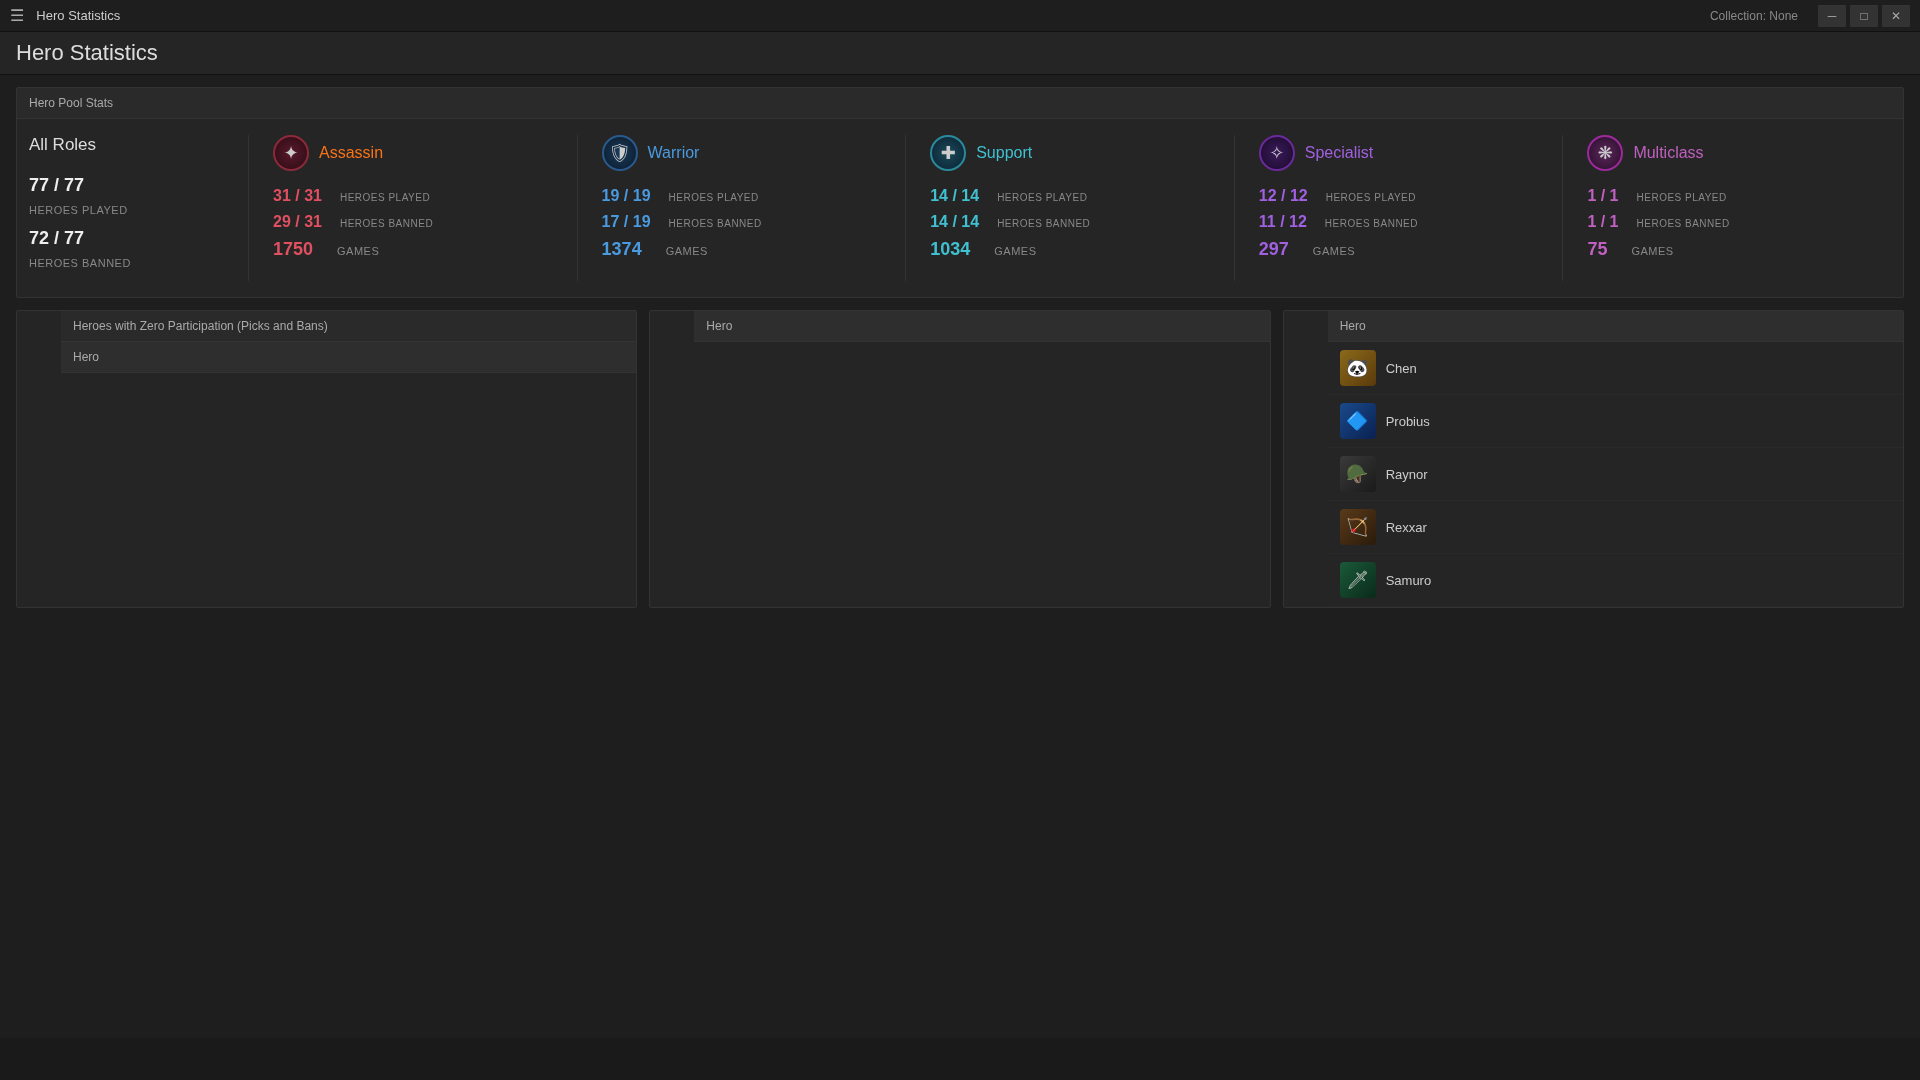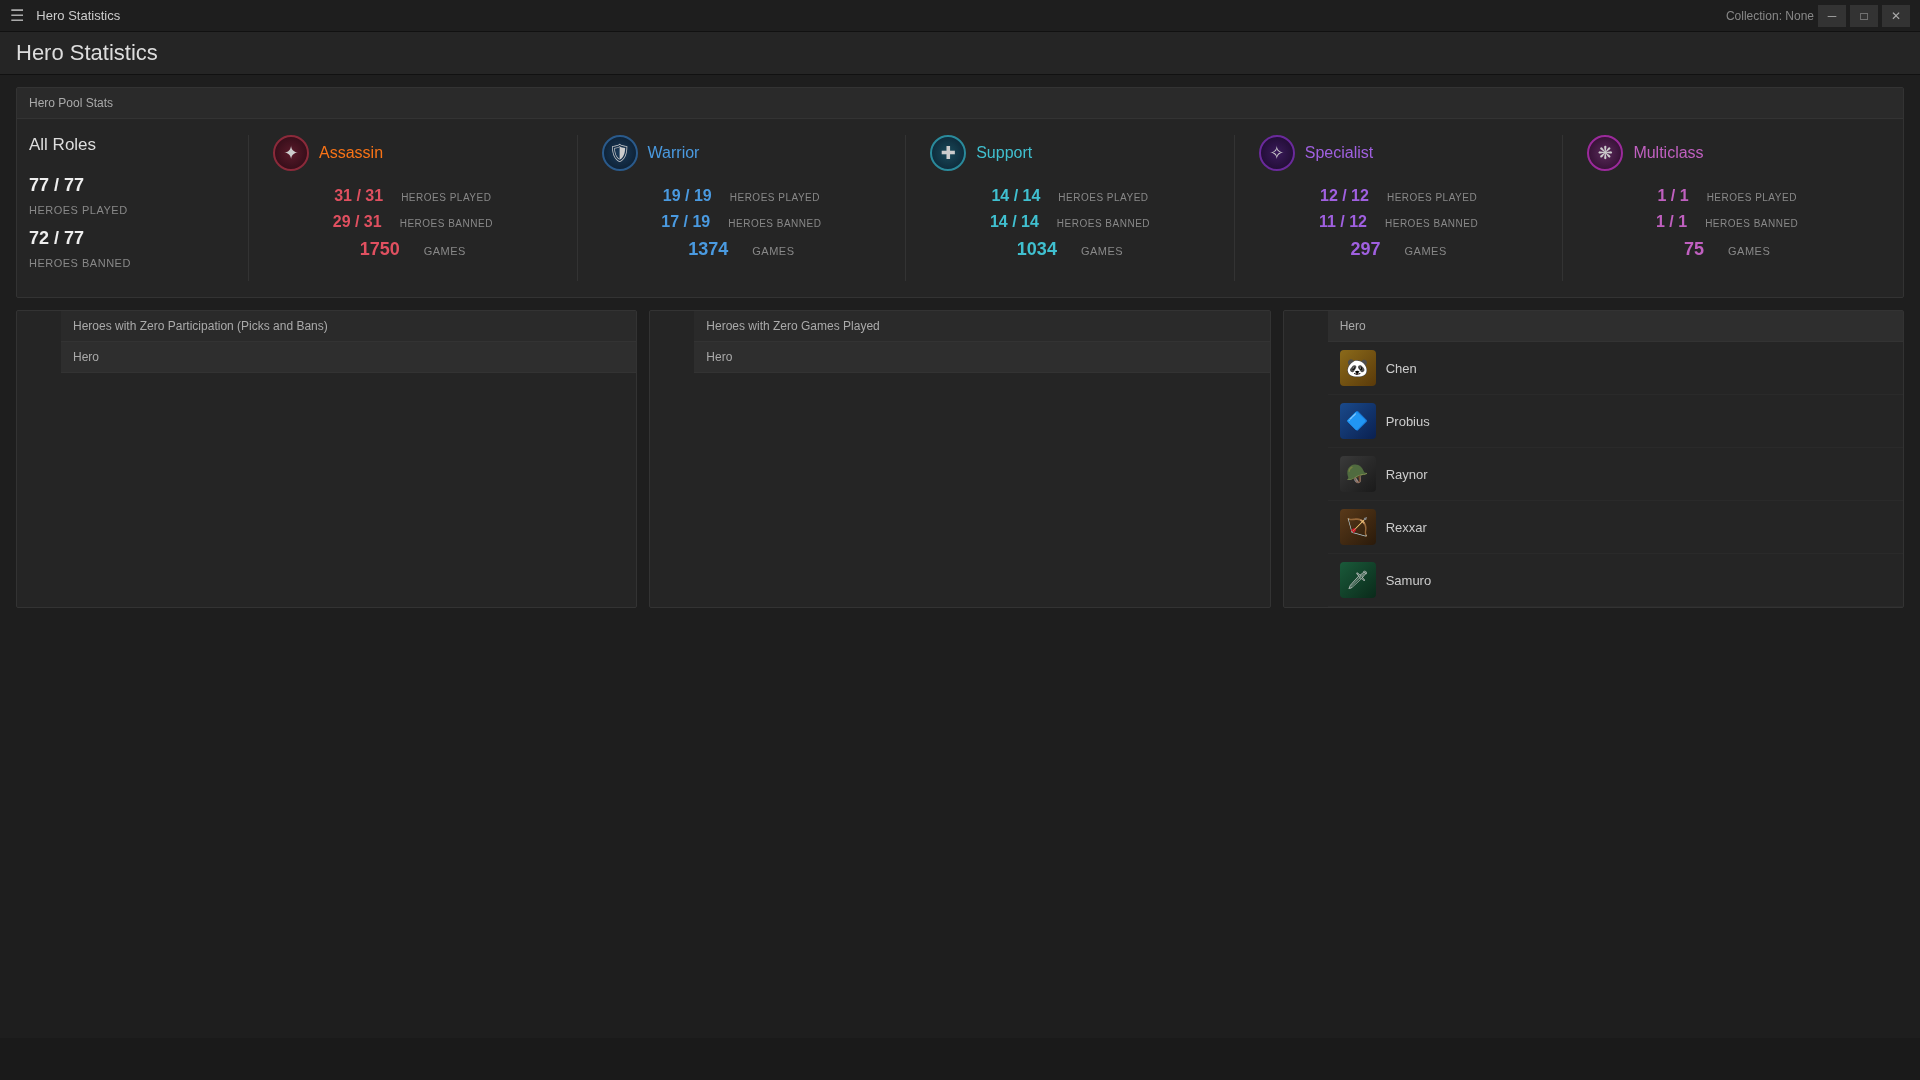--- a/index.html
+++ b/index.html
@@ -34,20 +34,21 @@
     }
     .titlebar-controls {
       margin-left: auto;
       display: flex;
       align-items: center;
       gap: 4px;
     }
     .titlebar-collection {
       color: #888;
       font-size: 12px;
+      margin-right: 16px;
     }
     .titlebar-btn {
       width: 28px;
       height: 22px;
       background: #333;
       border: none;
       color: #aaa;
       cursor: pointer;
       display: flex;
       align-items: center;
@@ -221,21 +222,20 @@
     .role-name.warrior { color: #4a9ae0; }
     .role-name.support { color: #40c0d0; }
     .role-name.specialist { color: #a060e0; }
     .role-name.multiclass { color: #c060c0; }
 
     .role-stat-row {
       display: flex;
       align-items: baseline;
       margin-bottom: 8px;
       gap: 18px;
-      justify-content: center;
     }
     .role-stat-num {
       font-size: 16px;
       font-weight: 600;
     }
     .role-stat-num.red { color: #e05060; }
     .role-stat-num.blue { color: #4a9ae0; }
     .role-stat-num.teal { color: #40c0d0; }
     .role-stat-num.purple { color: #a060e0; }
     .role-stat-num.magenta { color: #c060c0; }
@@ -469,21 +469,20 @@
           <tr>
             <th>Hero</th>
           </tr>
         </thead>
         <tbody id="zero-participation-body">
         </tbody>
       </table>
     </div>
 
     <div class="panel">
-      <div class="panel-header">Heroes with Zero Games Played</div>
       <table class="panel-table">
         <thead>
           <tr>
             <th>Hero</th>
           </tr>
         </thead>
         <tbody id="zero-games-body">
         </tbody>
       </table>
     </div>

